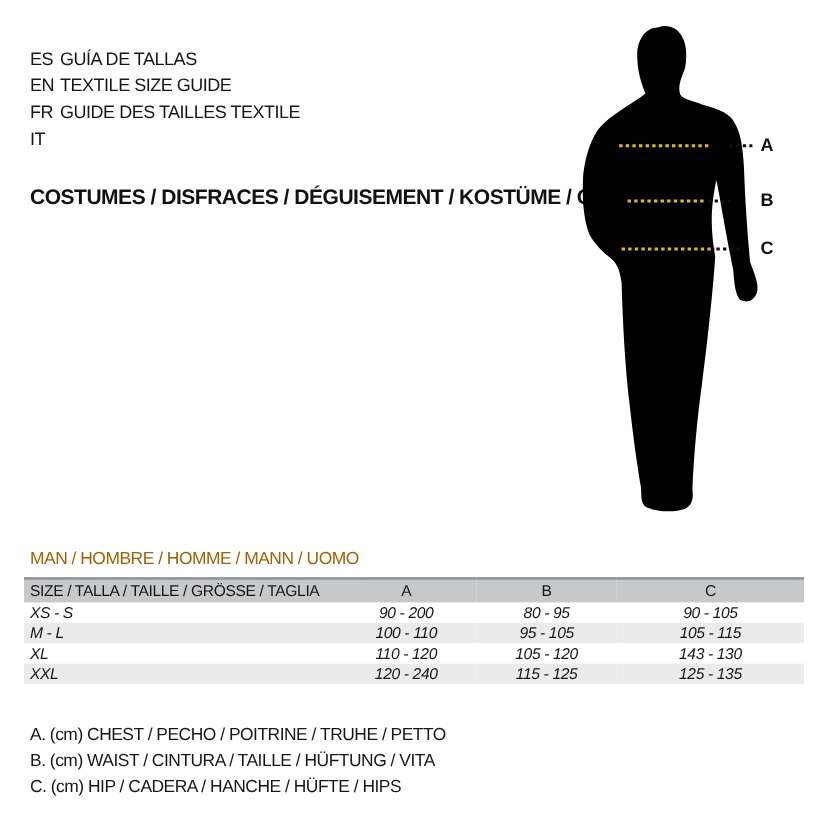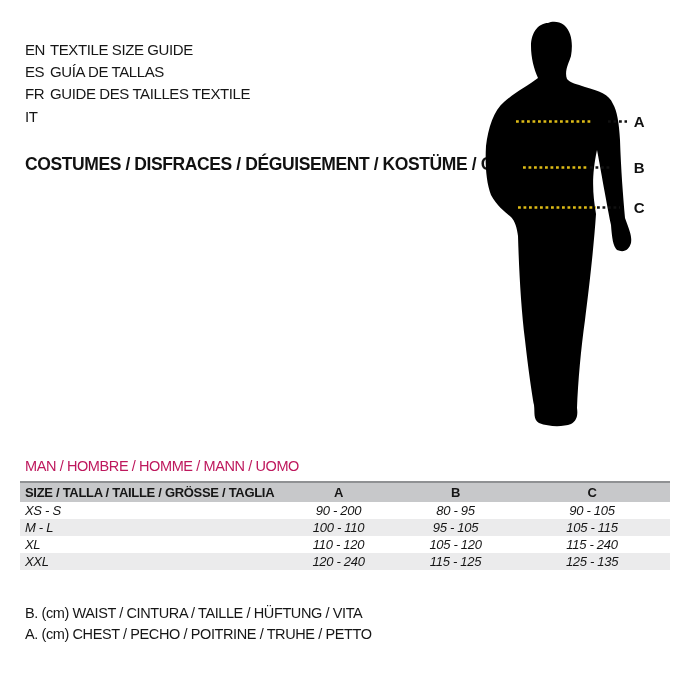--- a/index.html
+++ b/index.html
@@ -34,59 +34,59 @@
     position: absolute; left: 631px; width: 16px; text-align: center;
     font-size: 15px; font-weight: 700; color: #111; letter-spacing: -0.3px;
   }
   .marker-a { top: 113px; }
   .marker-b { top: 159px; }
   .marker-c { top: 199px; }
 
   
   .man-title {
     position: absolute; left: 25px; top: 458px;
-    font-size: 14.5px; font-weight: 400; letter-spacing: -0.4px; color: #be185d;
+    font-size: 14.5px; font-weight: 400; letter-spacing: -0.4px; color: #a16207;
   }
   table.size-table {
     position: absolute; left: 20px; top: 481px; width: 650px;
     border-collapse: collapse; table-layout: fixed;
     font-size: 13px; letter-spacing: -0.3px; color: #161616;
   }
   table.size-table thead tr {
     background: #c7c8ca;
     border-top: 2px solid #8f9193;
   }
   table.size-table th {
-    font-weight: 700; height: 19px; padding: 0; vertical-align: middle;
+    font-weight: 400; height: 19px; padding: 0; vertical-align: middle;
   }
   table.size-table td { height: 17px; padding: 0; vertical-align: middle; font-style: italic; }
   table.size-table .c1 { text-align: left; padding-left: 5px; }
   table.size-table .cnum { text-align: center; }
   table.size-table tbody tr:nth-child(even) { background: #ebebec; }
 
   
   .legend { position: absolute; left: 25px; top: 602px; }
   .legend-line {
     display: flex; align-items: center; height: 21.5px;
     font-size: 14.5px; letter-spacing: -0.4px; color: #161616;
   }
 </style>
 </head>
 <body>
 
 <div class="canvas">
 
   <div class="lang-list">
     <div class="lang-row">
+      <span class="lang-code">ES</span>
+      <span class="lang-label">GUÍA DE TALLAS</span>
+    </div>
+    <div class="lang-row">
       <span class="lang-code">EN</span>
       <span class="lang-label">TEXTILE SIZE GUIDE</span>
-    </div>
-    <div class="lang-row">
-      <span class="lang-code">ES</span>
-      <span class="lang-label">GUÍA DE TALLAS</span>
     </div>
     <div class="lang-row">
       <span class="lang-code">FR</span>
       <span class="lang-label">GUIDE DES TAILLES TEXTILE</span>
     </div>
     <div class="lang-row">
       <span class="lang-code">IT</span>
     </div>
   </div>
 
@@ -164,29 +164,30 @@
       <tr>
         <td class="c1">M - L</td>
         <td class="cnum">100 - 110</td>
         <td class="cnum">95 - 105</td>
         <td class="cnum">105 - 115</td>
       </tr>
       <tr>
         <td class="c1">XL</td>
         <td class="cnum">110 - 120</td>
         <td class="cnum">105 - 120</td>
-        <td class="cnum">115 - 240</td>
+        <td class="cnum">143 - 130</td>
       </tr>
       <tr>
         <td class="c1">XXL</td>
         <td class="cnum">120 - 240</td>
         <td class="cnum">115 - 125</td>
         <td class="cnum">125 - 135</td>
       </tr>
     </tbody>
   </table>
 
   <div class="legend">
+    <div class="legend-line">A. (cm) CHEST / PECHO / POITRINE / TRUHE / PETTO</div>
     <div class="legend-line">B. (cm) WAIST / CINTURA / TAILLE / HÜFTUNG / VITA</div>
-    <div class="legend-line">A. (cm) CHEST / PECHO / POITRINE / TRUHE / PETTO</div>
+    <div class="legend-line">C. (cm) HIP / CADERA / HANCHE / HÜFTE / HIPS</div>
   </div>
 
 </div>
 
 </body></html>

